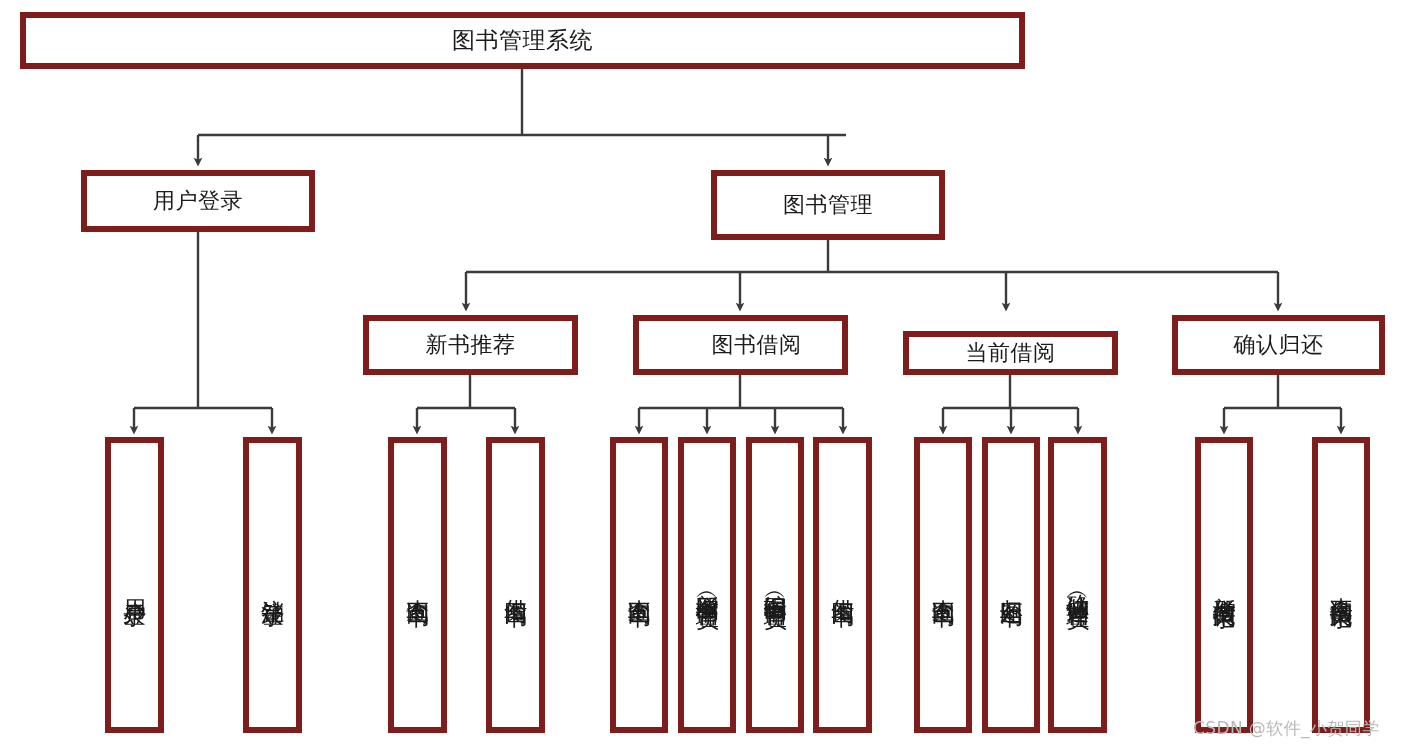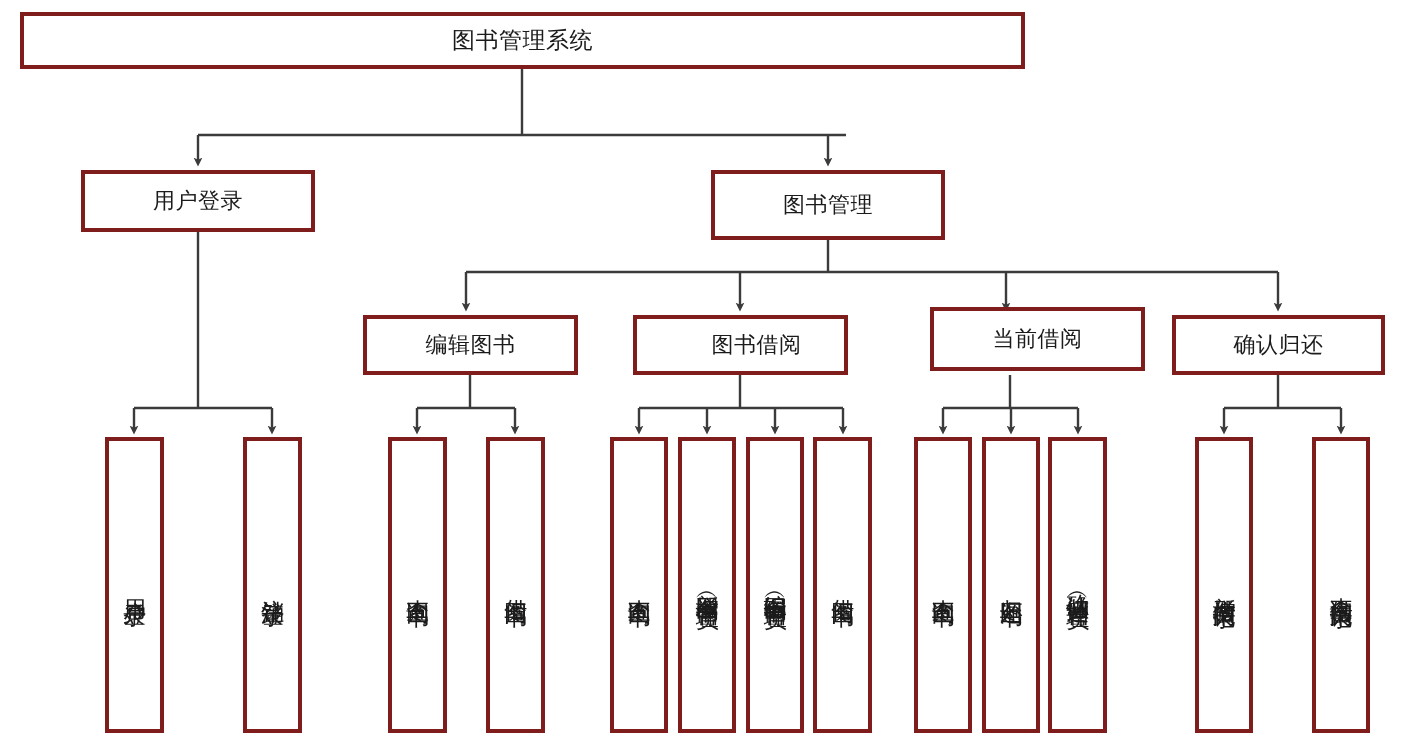--- a/index.html
+++ b/index.html
@@ -24,21 +24,21 @@
     position: absolute;
     left: 0; top: 0;
     width: 1405px;
     height: 747px;
     pointer-events: none;
   }
   .node {
     position: absolute;
     box-sizing: border-box;
     background: #ffffff;
-    border: 4px solid #7f1d1d;
+    border: 6px solid #7f1d1d;
     display: flex;
     align-items: center;
     justify-content: center;
     color: #1b1b1b;
   }
   .node-h {
     font-size: 22px;
     line-height: 1.2;
     letter-spacing: 0.5px;
     white-space: nowrap;
@@ -123,26 +123,26 @@
   <div id="level1-layer">
       <div class="node" style="left: 81px; top: 170px; width: 234px; height: 62px;">
         <span class="node-h">用户登录</span>
       </div>
       <div class="node" style="left: 711px; top: 170px; width: 234px; height: 70px;">
         <span class="node-h">图书管理</span>
       </div>
     </div>
   <div id="level2-layer">
       <div class="node" style="left: 363px; top: 315px; width: 215px; height: 60px;">
-        <span class="node-h">编辑图书</span>
+        <span class="node-h">新书推荐</span>
       </div>
       <div class="node" style="left: 633px; top: 315px; width: 215px; height: 60px; padding-left: 32px;">
         <span class="node-h">图书借阅</span>
       </div>
-      <div class="node" style="left: 903px; top: 307px; width: 215px; height: 64px; margin-left: 27px;">
+      <div class="node" style="left: 903px; top: 331px; width: 215px; height: 44px;">
         <span class="node-h">当前借阅</span>
       </div>
       <div class="node" style="left: 1172px; top: 315px; width: 213px; height: 60px;">
         <span class="node-h">确认归还</span>
       </div>
     </div>
   <div id="leaf-layer">
       <div class="node" style="left: 105px; top: 437px; width: 59px; height: 296px;">
         <span class="node-v">用户登录</span>
       </div>
@@ -177,13 +177,14 @@
         <span class="node-v">确认归还（管理员）</span>
       </div>
       <div class="node" style="left: 1195px; top: 437px; width: 58px; height: 296px;">
         <span class="node-v">新增借阅记录</span>
       </div>
       <div class="node" style="left: 1312px; top: 437px; width: 58px; height: 296px;">
         <span class="node-v">查询借阅记录</span>
       </div>
     </div>
 
+  <div class="watermark" style="left: 1193px; top: 717px;">CSDN @软件_小贺同学</div>
 </div>
 
 </body></html>

